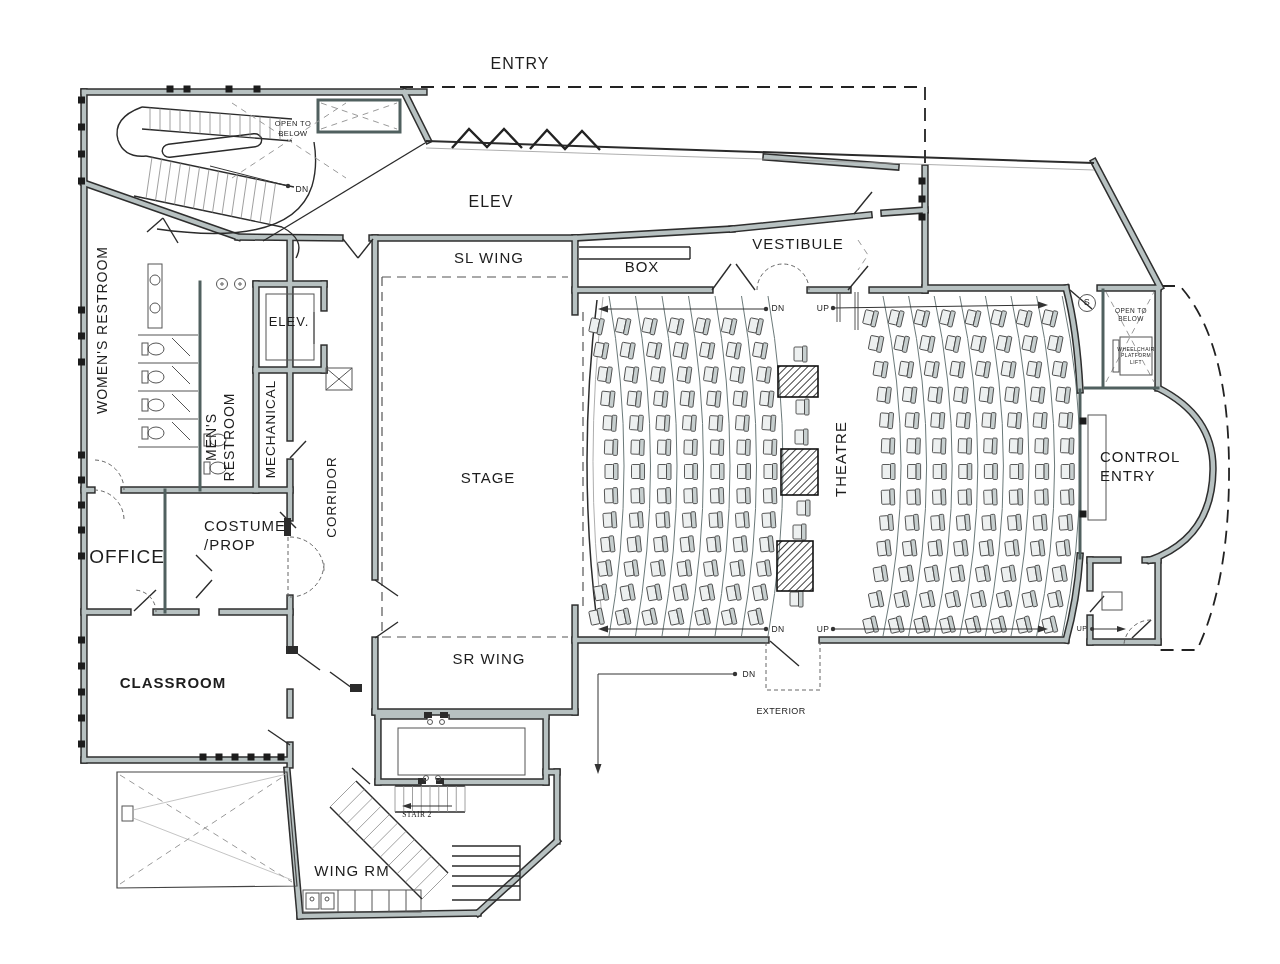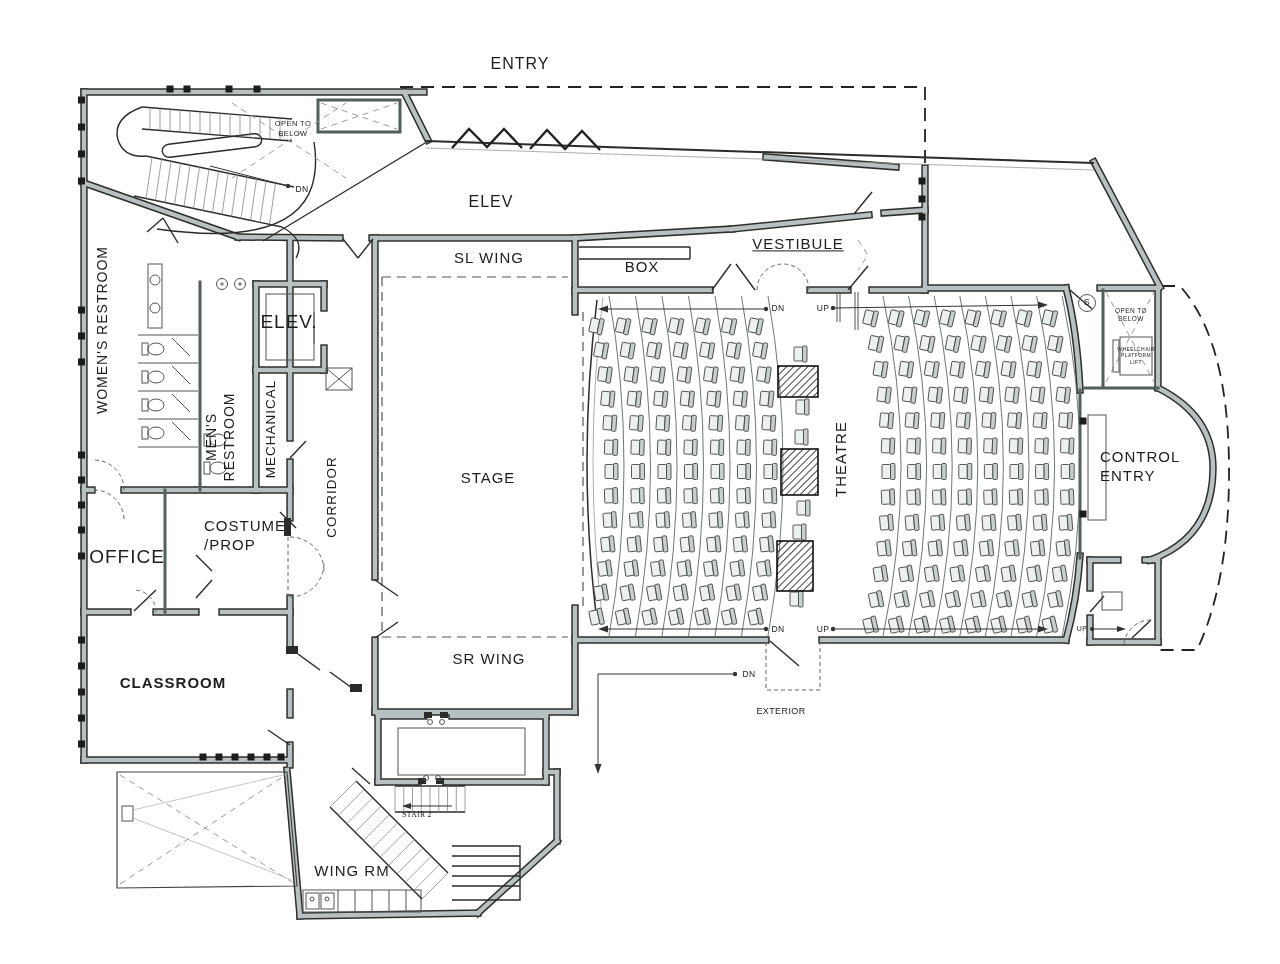--- a/index.html
+++ b/index.html
@@ -1381,32 +1381,32 @@
         <rect x="1079.5" y="417.5" width="7" height="7" class="mullion"></rect>
         <rect x="1079.5" y="510.5" width="7" height="7" class="mullion"></rect>
       </g>
 </svg>
 
 <div id="labels-layer">
       <div class="plan-label room" style="left: 520px; top: 64px; font-size: 16px; transform: translate(-50%, -50%);">ENTRY</div>
       <div class="plan-label room" style="left: 491px; top: 202px; font-size: 16px; transform: translate(-50%, -50%);">ELEV</div>
       <div class="plan-label room" style="left: 489px; top: 258px; font-size: 15px; transform: translate(-50%, -50%);">SL WING</div>
       <div class="plan-label room" style="left: 642px; top: 267px; font-size: 15px; transform: translate(-50%, -50%);">BOX</div>
-      <div class="plan-label room" style="left: 798px; top: 244px; font-size: 15px; transform: translate(-50%, -50%); text-decoration: underline;">VESTIBULE</div>
+      <div class="plan-label room" style="left: 798px; top: 244px; font-size: 15px; transform: translate(-50%, -50%);">VESTIBULE</div>
       <div class="plan-label room" style="left: 488px; top: 478px; font-size: 15px; transform: translate(-50%, -50%);">STAGE</div>
       <div class="plan-label room" style="left: 489px; top: 659px; font-size: 15px; transform: translate(-50%, -50%);">SR WING</div>
       <div class="plan-label room" style="left: 841px; top: 459px; font-size: 15px; transform: translate(-50%, -50%) rotate(-90deg);">THEATRE</div>
       <div class="plan-label room" style="left: 1100px; top: 447px; font-size: 15px; text-align: left;">CONTROL
 ENTRY</div>
       <div class="plan-label room" style="left: 103px; top: 330px; font-size: 14px; transform: translate(-50%, -50%) rotate(-90deg);">WOMEN'S RESTROOM</div>
       <div class="plan-label room" style="left: 221px; top: 437px; font-size: 14px; transform: translate(-50%, -50%) rotate(-90deg);">MEN'S
 RESTROOM</div>
       <div class="plan-label room" style="left: 271px; top: 429px; font-size: 13.5px; transform: translate(-50%, -50%) rotate(-90deg);">MECHANICAL</div>
       <div class="plan-label room" style="left: 332px; top: 497px; font-size: 13.5px; transform: translate(-50%, -50%) rotate(-90deg);">CORRIDOR</div>
-      <div class="plan-label room" style="left: 289px; top: 322px; font-size: 19px; transform: translate(-50%, -50%);">ELEV.</div>
+      <div class="plan-label room" style="left: 289px; top: 322px; font-size: 13px; transform: translate(-50%, -50%);">ELEV.</div>
       <div class="plan-label room" style="left: 127px; top: 557px; font-size: 19px; transform: translate(-50%, -50%);">OFFICE</div>
       <div class="plan-label room" style="left: 204px; top: 516px; font-size: 15px; text-align: left;">COSTUME
 /PROP</div>
       <div class="plan-label room" style="left: 173px; top: 683px; font-size: 15px; transform: translate(-50%, -50%); font-weight: bold;">CLASSROOM</div>
       <div class="plan-label room" style="left: 352px; top: 871px; font-size: 15px; transform: translate(-50%, -50%);">WING RM</div>
       <div class="plan-label annot" style="left: 293px; top: 129px; font-size: 7.5px; transform: translate(-50%, -50%);">OPEN TO
 BELOW</div>
       <div class="plan-label annot" style="left: 302px; top: 189px; font-size: 8.5px; transform: translate(-50%, -50%);">DN</div>
       <div class="plan-label annot" style="left: 778px; top: 308px; font-size: 8.5px; transform: translate(-50%, -50%);">DN</div>
       <div class="plan-label annot" style="left: 823px; top: 308px; font-size: 8.5px; transform: translate(-50%, -50%);">UP</div>

